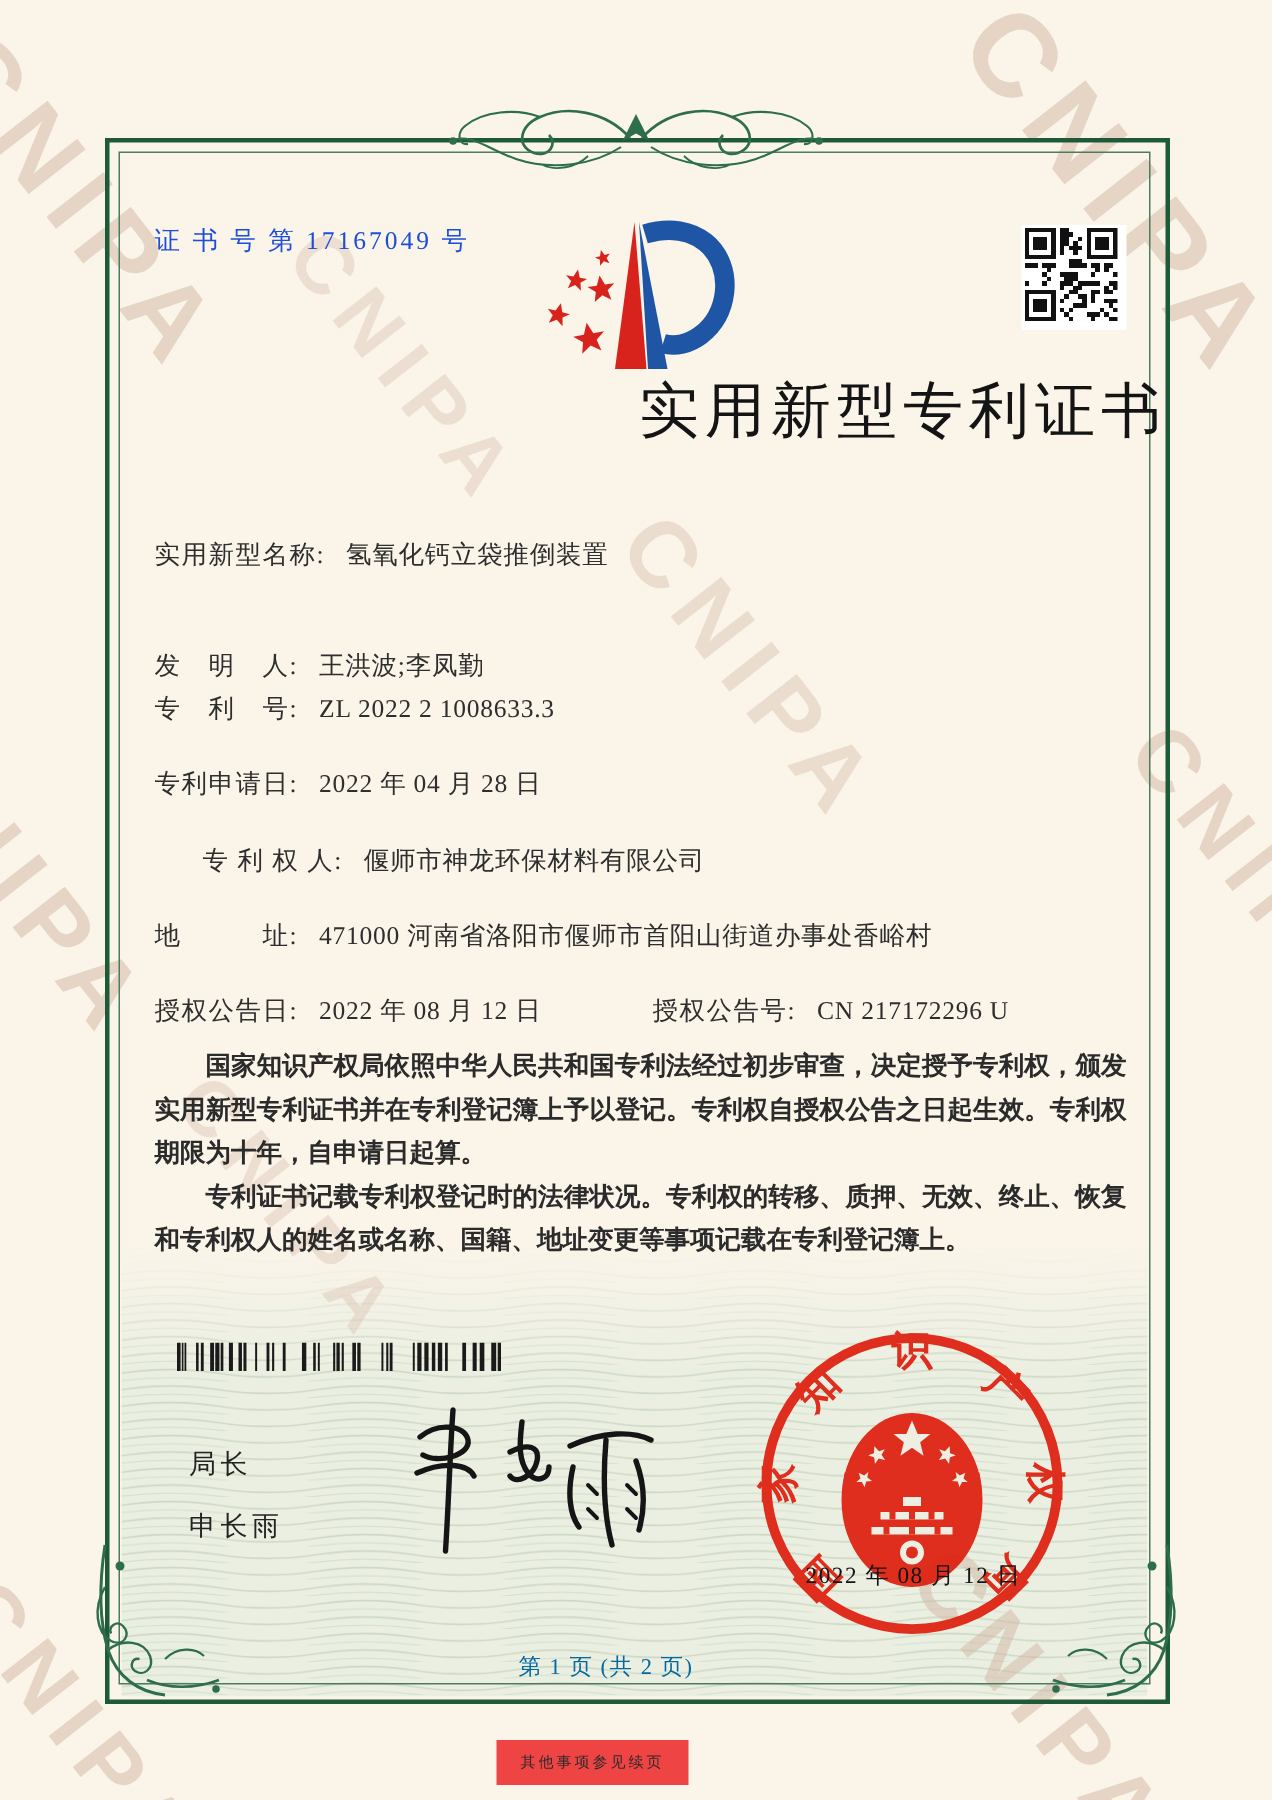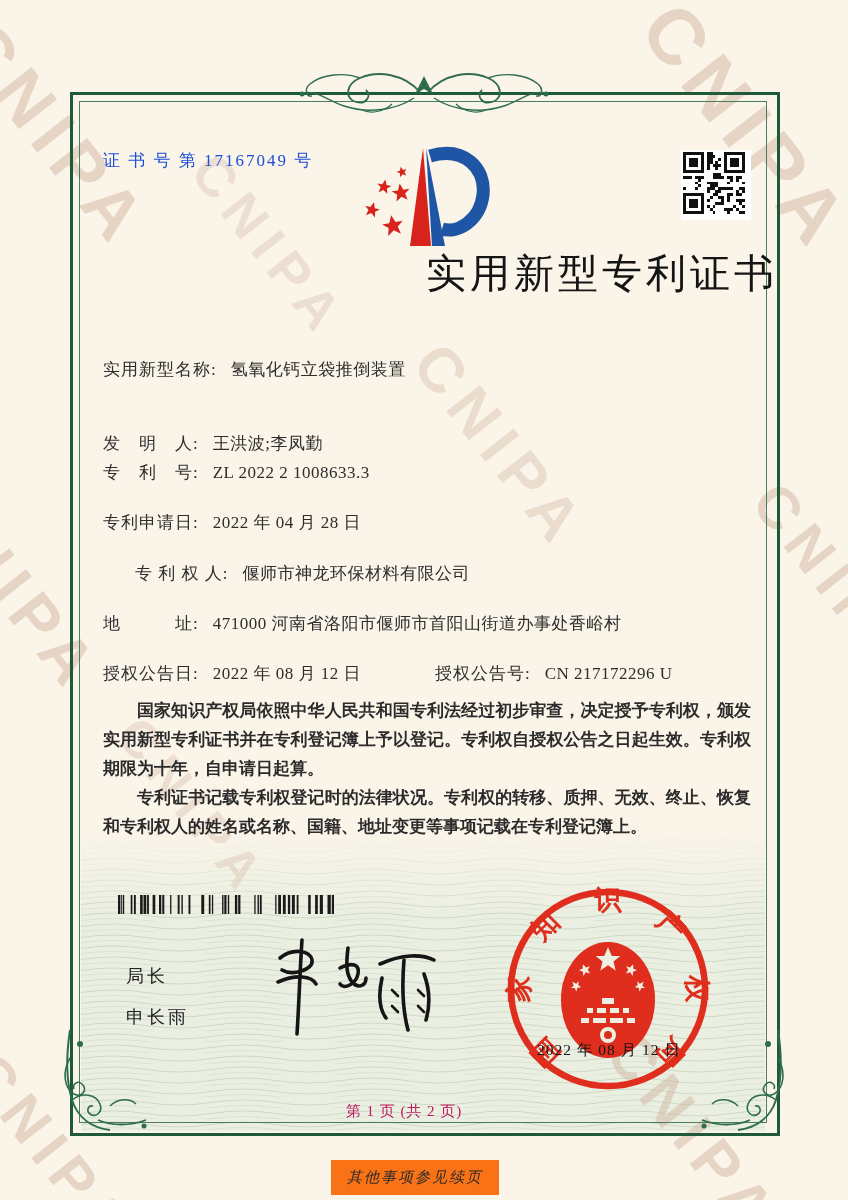--- a/index.html
+++ b/index.html
@@ -32,23 +32,23 @@
              text-align:justify;z-index:5;color:#2b2b2b;font-weight:bold;}
   .body-text p{margin:0;text-indent:2em;}
   .barcode{position:absolute;left:118px;top:895px;z-index:5;}
   .sig-block{position:absolute;left:126px;top:964px;font-size:18px;color:#232323;z-index:5;letter-spacing:3px;}
   .sig-block .line2{margin-top:17px;}
   .signature{position:absolute;left:262px;top:934px;z-index:5;}
   .seal{position:absolute;left:503px;top:882px;z-index:6;opacity:.95;}
   .seal-date{position:absolute;left:524px;top:1040px;width:170px;text-align:center;font-size:15.5px;
              letter-spacing:1px;color:#141414;z-index:7;}
   .page-info{position:absolute;left:54px;top:1102px;width:700px;text-align:center;font-size:15px;
-             letter-spacing:1px;color:#be185d;z-index:5;}
-  .footer-note{position:absolute;left:331px;top:1160px;background:#f97316;padding:8px 16px;
-               font-size:15px;letter-spacing:2px;color:#2b2b2b;z-index:5;font-style:italic;}
+             letter-spacing:1px;color:#0369a1;z-index:5;}
+  .footer-note{position:absolute;left:331px;top:1160px;background:#ef4444;padding:8px 16px;
+               font-size:10px;letter-spacing:2px;color:#2b2b2b;z-index:5;}
 </style>
 </head>
 <body>
 
 <div class="page">
 
   <span class="wm" style="left:4px;top:6px;font-size:70px;">CNIPA</span>
   <span class="wm" style="left:694px;top:-14px;font-size:78px;">CNIPA</span>
   <span class="wm" style="left:228px;top:142px;font-size:54px;color:rgba(214,188,170,.38);">CNIPA</span>
   <span class="wm" style="left:455px;top:330px;font-size:62px;color:rgba(214,188,170,.42);">CNIPA</span>

